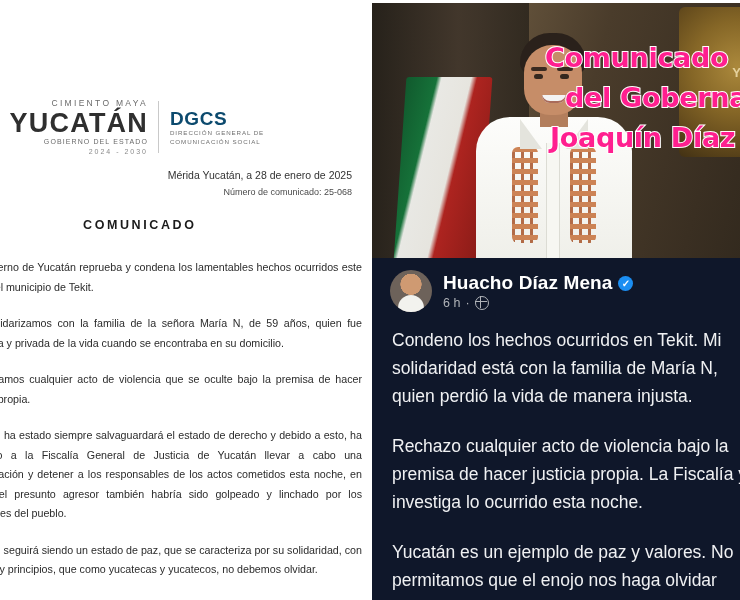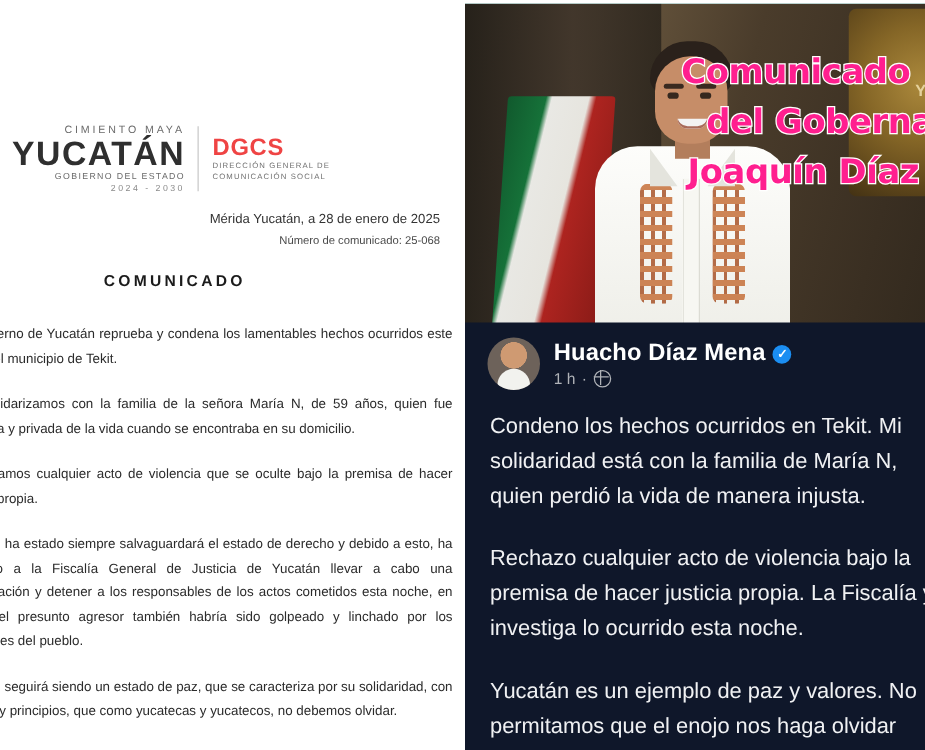--- a/index.html
+++ b/index.html
@@ -81,21 +81,21 @@
     height: 52px;
     background: #c9c9c9;
   }
   .lh-right {
     padding-left: 11px;
   }
   .lh-dgcs {
     font-size: 19px;
     font-weight: bold;
     letter-spacing: 0.6px;
-    color: #ef4444;
+    color: #0c4a6e;
     line-height: 21px;
   }
   .lh-dgcs-sub {
     font-size: 6.2px;
     letter-spacing: 0.9px;
     color: #6f6f6f;
     line-height: 8.4px;
     text-transform: uppercase;
   }
 
@@ -473,21 +473,21 @@
 
   <div class="fbpost">
     <div class="fb-header">
       <div class="fb-avatar"></div>
       <div class="fb-meta">
         <div class="fb-nameline">
           <span class="fb-name">Huacho Díaz Mena</span>
           <span class="fb-verified">✓</span>
         </div>
         <div class="fb-subline">
-          <span>1 h</span>
+          <span>6 h</span>
           <span>·</span>
           <span class="fb-globe"></span>
         </div>
       </div>
     </div>
 
     <div class="fb-body">
       <p>Condeno los hechos ocurridos en Tekit. Mi solidaridad está con la familia de María N, quien perdió la vida de manera injusta.</p>
       <p>Rechazo cualquier acto de violencia bajo la premisa de hacer justicia propia. La Fiscalía ya investiga lo ocurrido esta noche.</p>
       <p>Yucatán es un ejemplo de paz y valores. No permitamos que el enojo nos haga olvidar quiénes somos como pueblo.</p>

